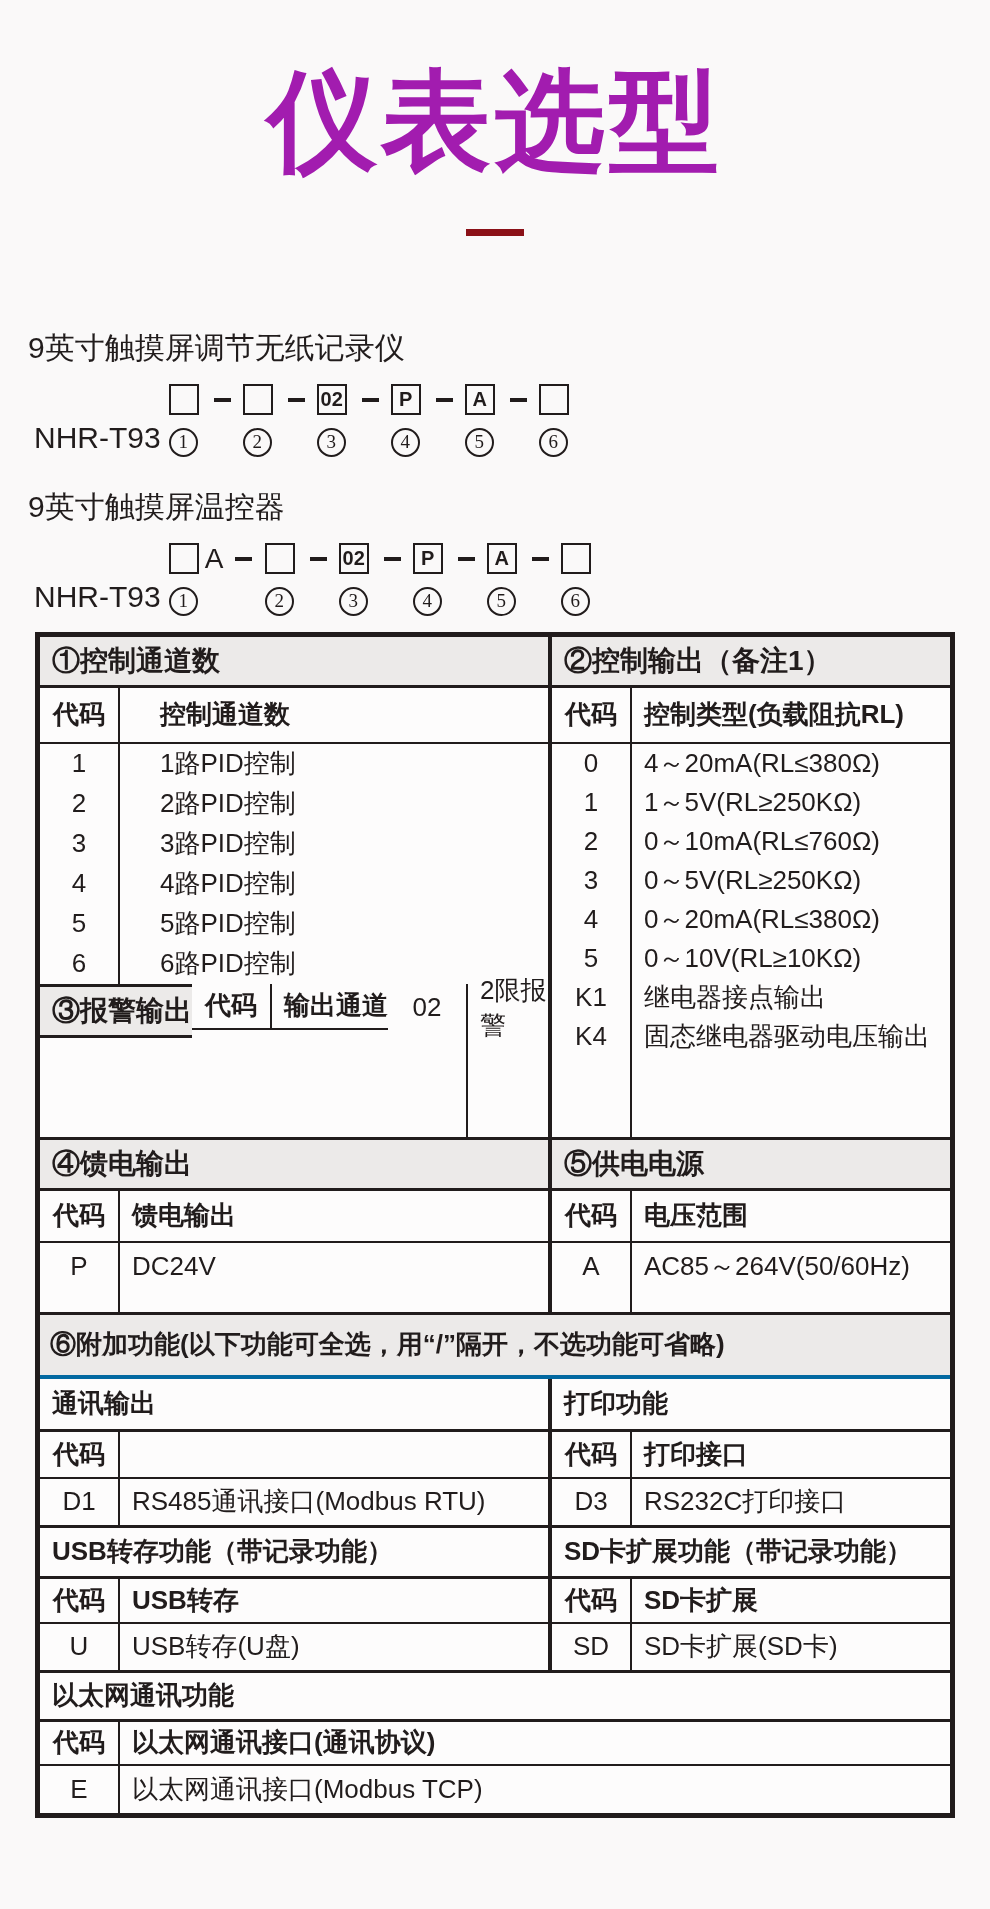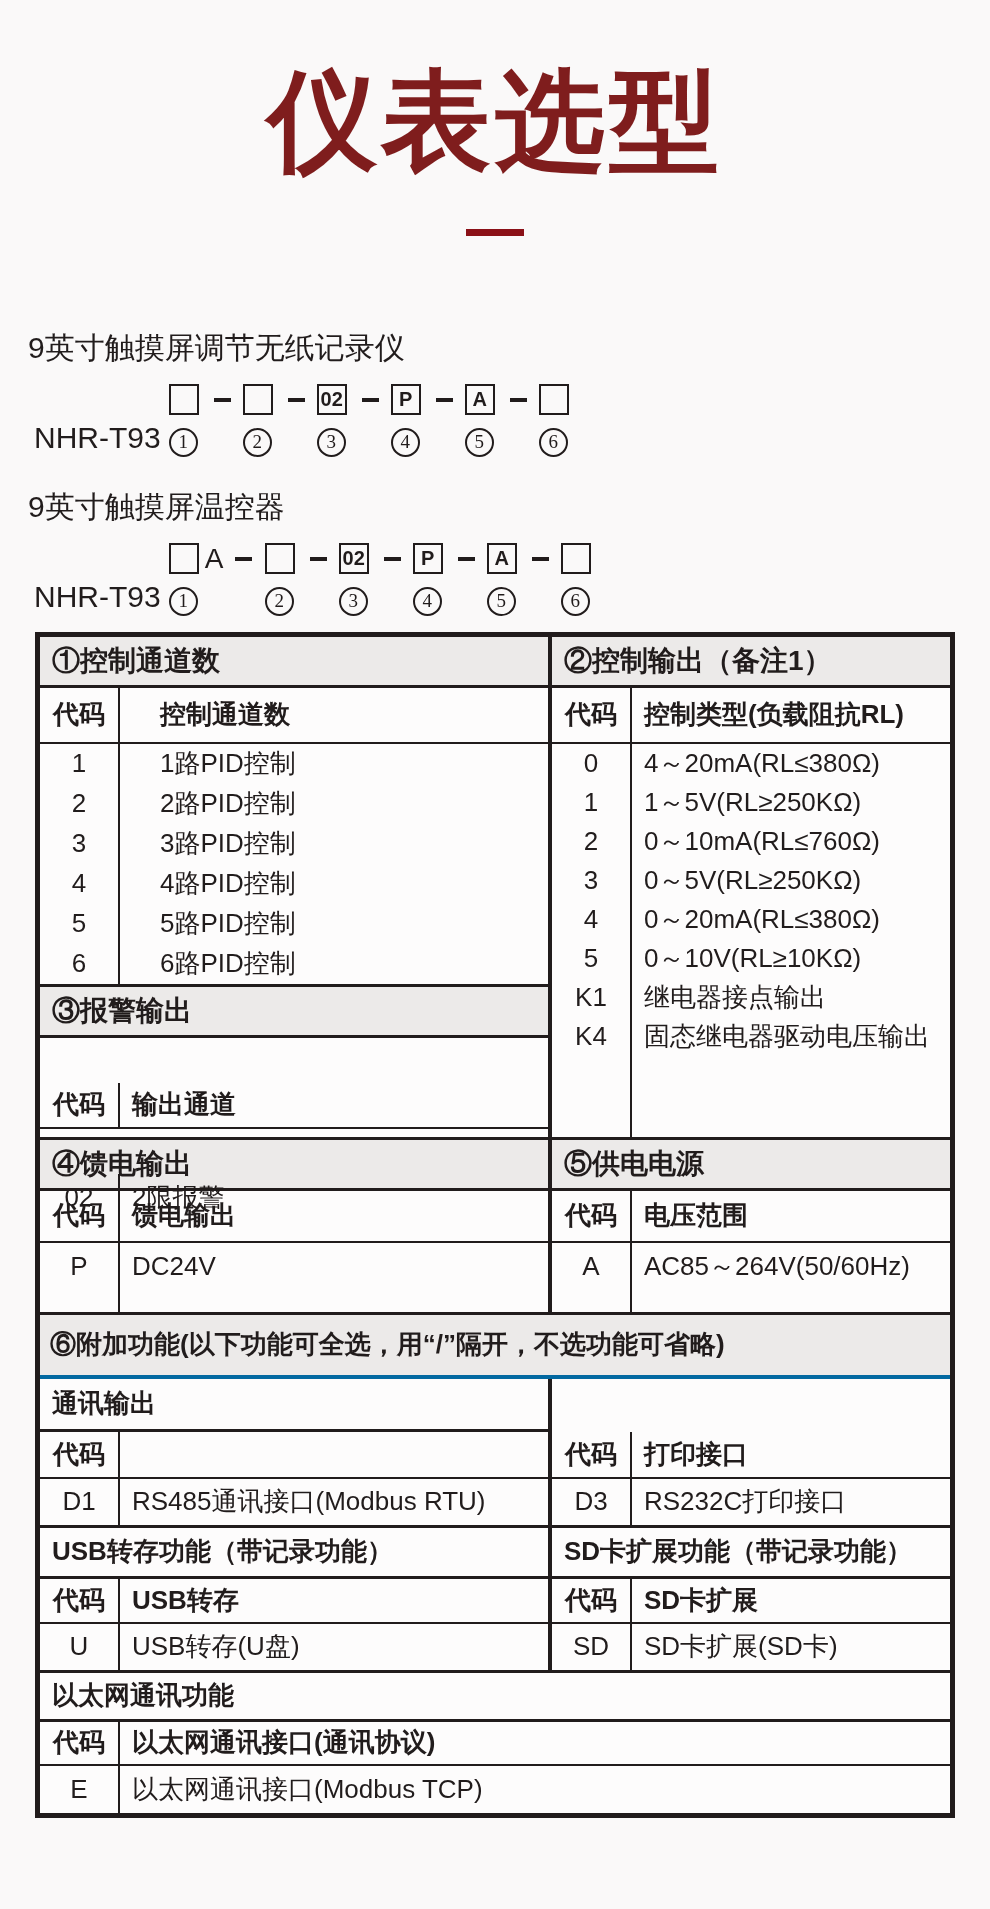--- a/index.html
+++ b/index.html
@@ -12,21 +12,21 @@
     position:relative;
   }
   
   .page-title{
     margin:58px 0 0 0;
     text-align:center;
     font-size:110px;
     font-weight:800;
     letter-spacing:4px;
     line-height:1.15;
-    color:#7f1d1d;
+    color:#a21caf;
   }
   .red-dash{
     width:58px;height:7px;
     background:#8b1118;
     margin:44px auto 0 auto;
   }
   
   .model-block{margin-left:28px;}
   .model-heading{
     margin:0;
@@ -130,21 +130,21 @@
     font-size:26px;font-weight:700;
     letter-spacing:0;
   }
   .sub-header{
     display:flex;align-items:center;
     padding-left:12px;
     font-size:26px;font-weight:600;
     border-bottom:3px solid #211c1c;
     flex:none;background:#fdfcfc;
   }
-  .band3a{height:146px;align-items:flex-end;}
+  .band3a{height:146px;}
   .band3a .sub-header{height:50px;}
   .band3a .thead-row{height:45px;}
   .band3a .trow{height:46px;}
   .band3b{height:142px;border-top:3px solid #211c1c;}
   .band3b .sub-header{height:48px;}
   .band3b .thead-row{height:43px;}
   .band3b .trow{height:46px;}
   .band3c{border-top:3px solid #211c1c;height:140px;display:flex;flex-direction:column;}
   .band3c .sub-header{height:46px;}
   .band3c .thead-row{height:42px;}
@@ -277,21 +277,21 @@
             <div class="trow">
               <div class="tcode">5</div>
               <div class="tdesc">5路PID控制</div>
             </div>
             <div class="trow">
               <div class="tcode">6</div>
               <div class="tdesc">6路PID控制</div>
             </div>
           </div>
       </div>
-      <div class="s3" style="display:flex;flex-direction:column;flex:1;gap:45px;">
+      <div class="s3" style="display:flex;flex-direction:row;flex:1;">
         <div class="sec-header topline">③报警输出</div>
         <div class="thead-row">
           <div class="tcode">代码</div>
           <div class="tdesc">输出通道</div>
         </div>
         <div class="tbody grow">
             <div class="trow">
               <div class="tcode">02</div>
               <div class="tdesc">2限报警</div>
             </div>
@@ -379,20 +379,21 @@
         <div class="tcode">代码</div>
       </div>
       <div class="tbody grow">
           <div class="trow">
             <div class="tcode">D1</div>
             <div class="tdesc">RS485通讯接口(Modbus RTU)</div>
           </div>
         </div>
     </div>
     <div class="half-right">
+      <div class="sub-header">打印功能</div>
       <div class="thead-row">
         <div class="tcode">代码</div>
         <div class="tdesc">打印接口</div>
       </div>
       <div class="tbody grow">
           <div class="trow">
             <div class="tcode">D3</div>
             <div class="tdesc">RS232C打印接口</div>
           </div>
         </div>

